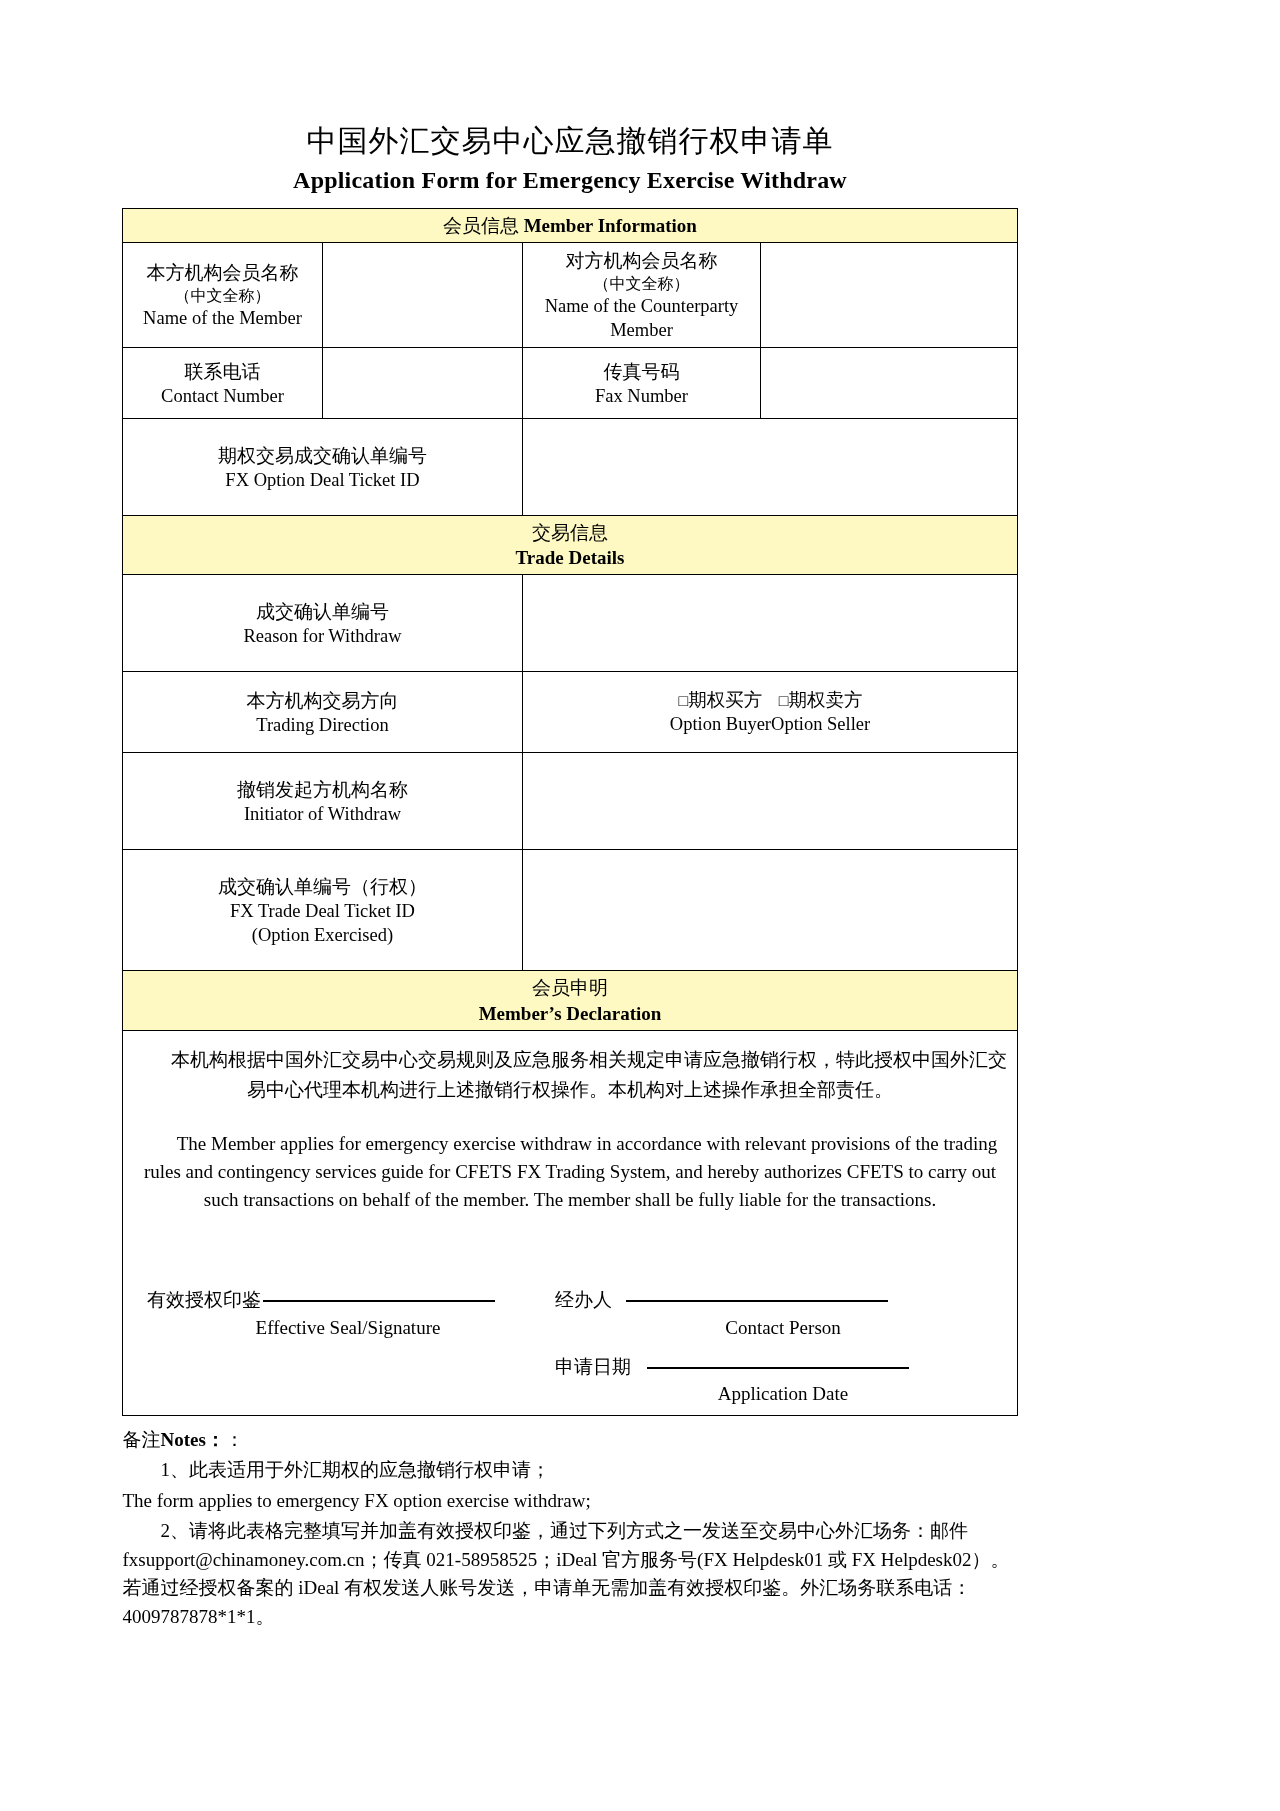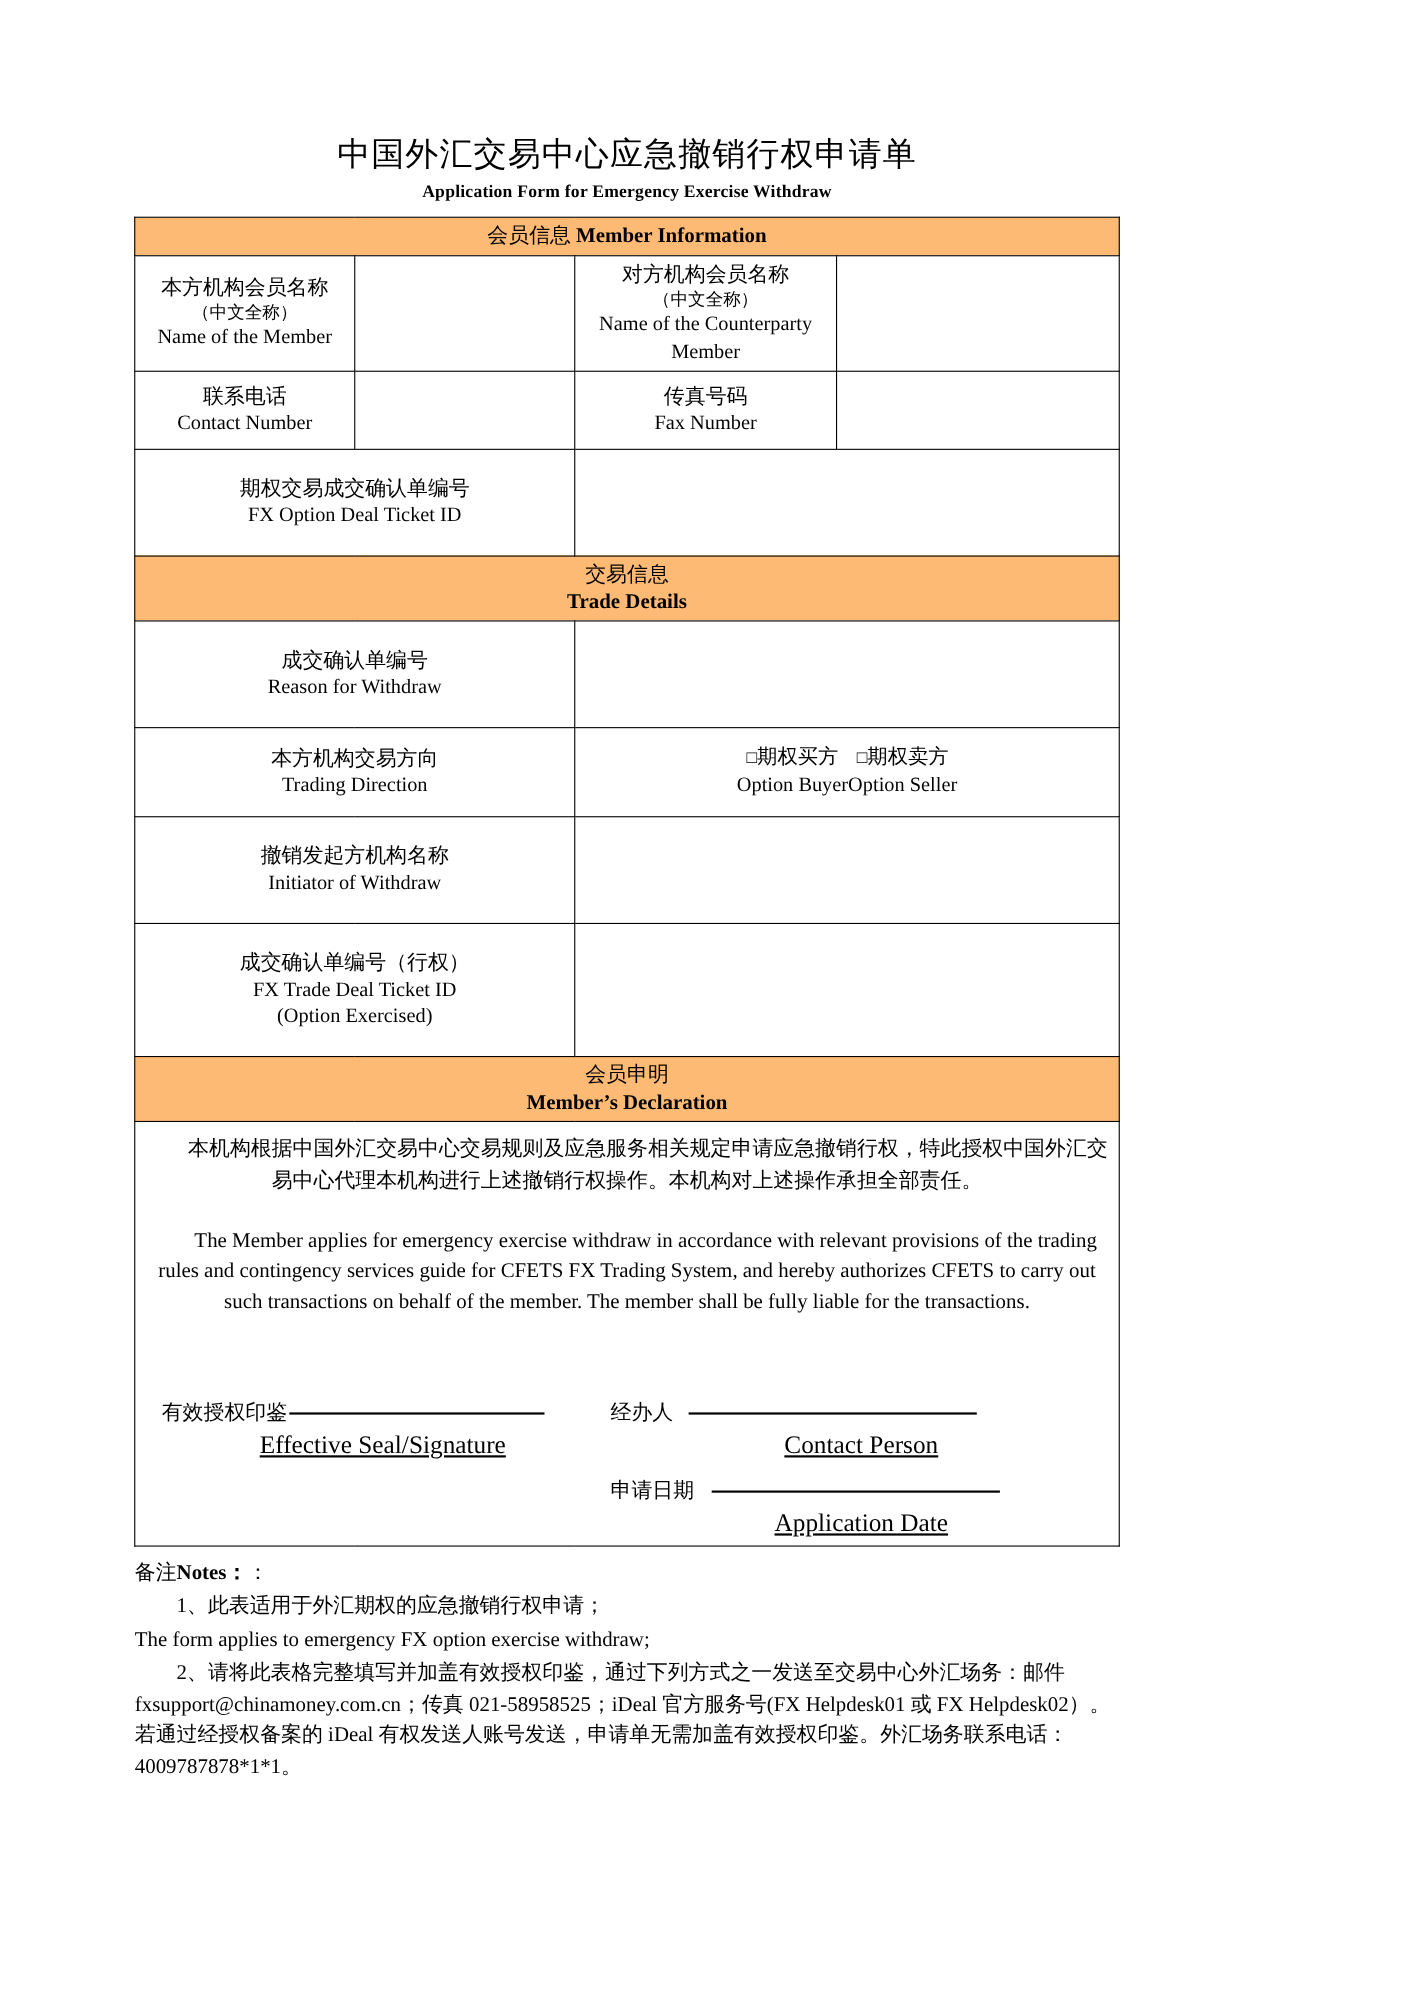--- a/index.html
+++ b/index.html
@@ -26,21 +26,21 @@
   .title-block {
     text-align: center;
     padding-top: 122px;
   }
   .title-cn {
     font-size: 30px;
     letter-spacing: 1px;
     line-height: 1.25;
   }
   .title-en {
-    font-size: 16px;
+    font-size: 24px;
     font-weight: bold;
     line-height: 1.35;
     margin-top: 4px;
     letter-spacing: 0.2px;
   }
 
   table.form {
     border-collapse: collapse;
     width: 895px;
     margin: 12px auto 0 auto;
@@ -48,21 +48,21 @@
   }
   table.form td {
     border: 1.6px solid #000000;
     vertical-align: middle;
     text-align: center;
     padding: 4px 6px;
     font-size: 18.5px;
     line-height: 1.32;
   }
   td.band {
-    background: #fdba74;
+    background: #fef9c3;
     font-size: 19px;
     padding: 9px 6px;
   }
   .band .cn { font-size: 19px; }
   .band .en { font-weight: bold; font-size: 19px; }
   .band-one-line .cn,
   .band-one-line .en { display: inline; }
   .band-two-line .cn,
   .band-two-line .en { display: block; }
 
@@ -136,23 +136,22 @@
     display: inline-block;
     border-bottom: 2.2px solid #000;
     height: 1px;
     position: relative;
     top: -4px;
   }
   .rule.w1 { width: 232px; margin-left: 2px; }
   .rule.w2 { width: 262px; margin-left: 14px; }
   .rule.w3 { width: 262px; margin-left: 16px; }
   .sig-sub {
-    font-size: 23px;
+    font-size: 19px;
     margin-top: 2px;
-    text-decoration: underline;
   }
   .sig-gap { height: 14px; }
 
   .notes {
     width: 895px;
     margin: 10px auto 0 auto;
     font-size: 19px;
     line-height: 1.5;
   }
   .notes-title {

